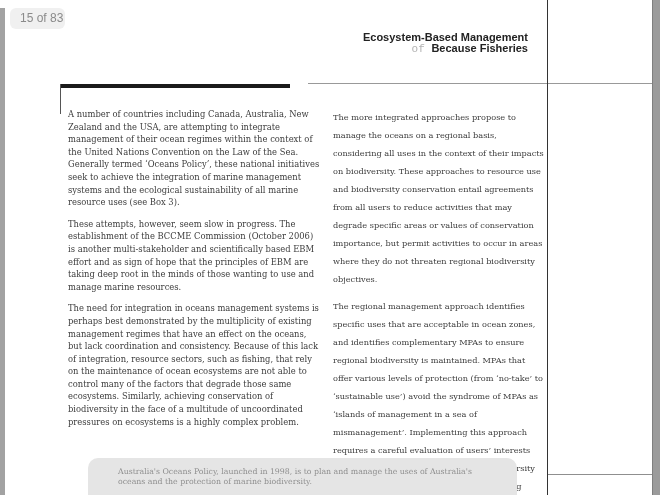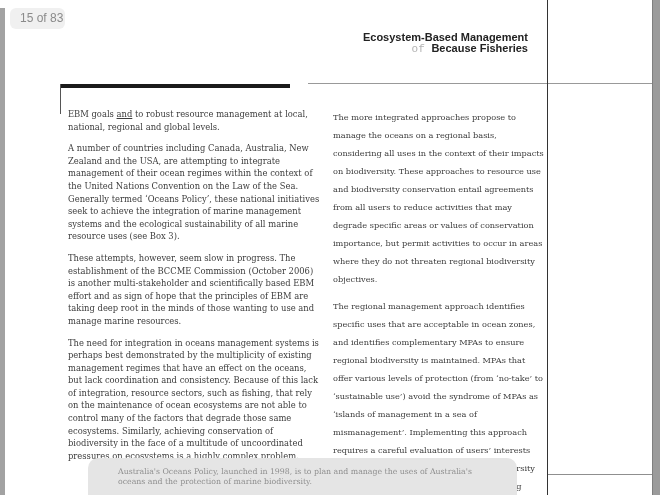--- a/index.html
+++ b/index.html
@@ -62,21 +62,20 @@
     <div><span class="of">of </span><span>Because Fisheries</span></div>
   </div>
 
   <div class="thick-bar"></div>
   <div class="bar-tick"></div>
   <div class="top-rule"></div>
   <div class="fold-line"></div>
   <div class="bottom-right-rule"></div>
 
   <div class="col col-left">
-    <p><span>EBM goals </span><span class="u">and</span><span> to robust resource management at local, national, regional and global levels.</span></p>
     <p>A number of countries including Canada, Australia, New Zealand and the USA, are attempting to integrate management of their ocean regimes within the context of the United Nations Convention on the Law of the Sea. Generally termed ‘Oceans Policy’, these national initiatives seek to achieve the integration of marine management systems and the ecological sustainability of all marine resource uses (see Box 3).</p>
     <p>These attempts, however, seem slow in progress. The establishment of the BCCME Commission (October 2006) is another multi-stakeholder and scientifically based EBM effort and as sign of hope that the principles of EBM are taking deep root in the minds of those wanting to use and manage marine resources.</p>
     <p>The need for integration in oceans management systems is perhaps best demonstrated by the multiplicity of existing management regimes that have an effect on the oceans, but lack coordination and consistency. Because of this lack of integration, resource sectors, such as fishing, that rely on the maintenance of ocean ecosystems are not able to control many of the factors that degrade those same ecosystems. Similarly, achieving conservation of biodiversity in the face of a multitude of uncoordinated pressures on ecosystems is a highly complex problem.</p>
   </div>
 
   <div class="col col-right">
     <p>The more integrated approaches propose to manage the oceans on a regional basis, considering all uses in the context of their impacts on biodiversity. These approaches to resource use and biodiversity conservation entail agreements from all users to reduce activities that may degrade specific areas or values of conservation importance, but permit activities to occur in areas where they do not threaten regional biodiversity objectives.</p>
     <p>The regional management approach identifies specific uses that are acceptable in ocean zones, and identifies complementary MPAs to ensure regional biodiversity is maintained. MPAs that offer various levels of protection (from ‘no-take’ to ‘sustainable use’) avoid the syndrome of MPAs as ‘islands of management in a sea of mismanagement’. Implementing this approach requires a careful evaluation of users’ interests and the capacity to identify regional biodiversity objectives that can be used within a planning framework and management system. A successful regional management approach will need to recognise both the legitimate interests of ocean users and the biodiversity imperatives in formulating strategies and management measures for specific uses, resource allocations and preserving biodiversity.</p>
   </div>
 

